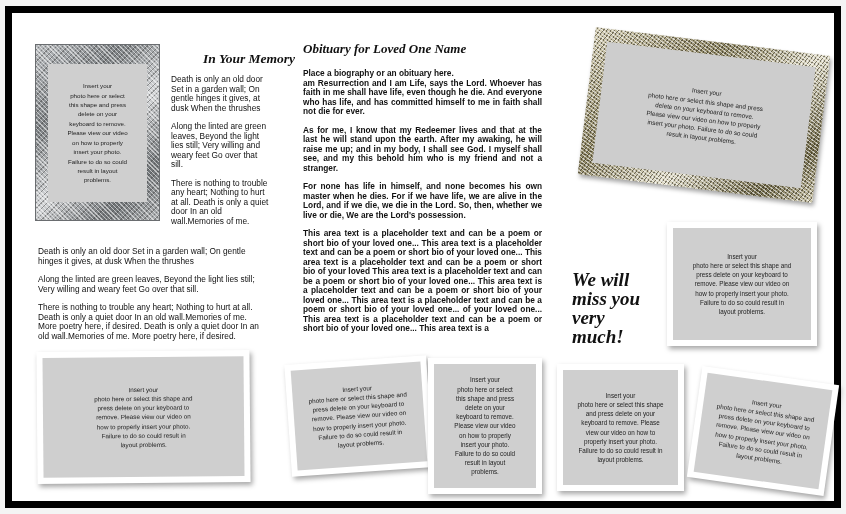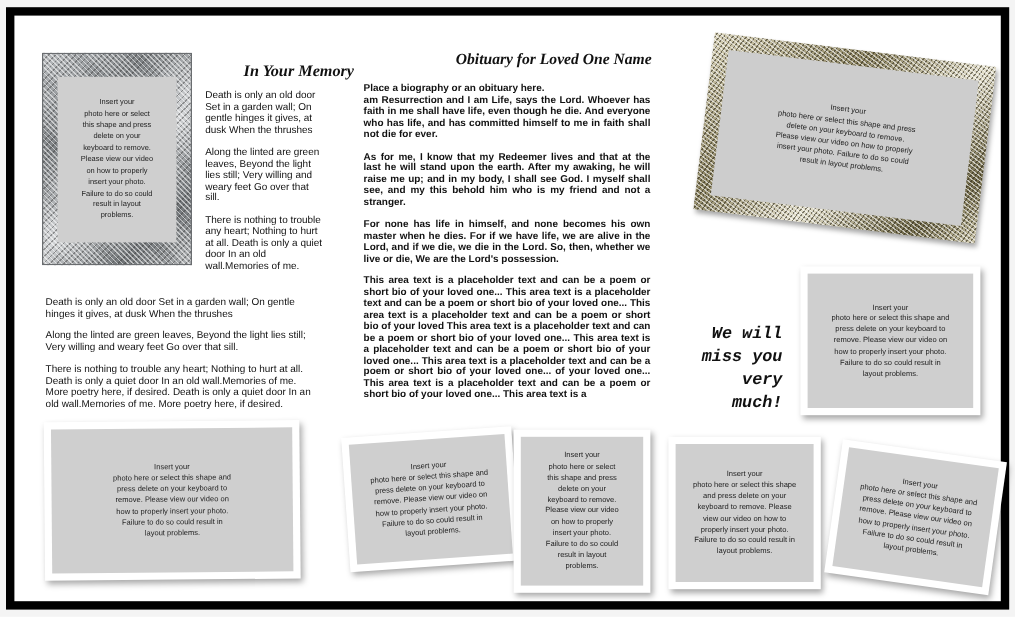--- a/index.html
+++ b/index.html
@@ -73,42 +73,42 @@
   <p>Along the linted are green leaves, Beyond the light lies still; Very willing and weary feet Go over that sill.</p>
   <p>There is nothing to trouble any heart; Nothing to hurt at all. Death is only a quiet door In an old wall.Memories of me.</p>
 </div>
 
 <div class="abs body-text" style="left:38px; top:247px; width:230px; font-size:8.3px; line-height:9.5px;">
   <p>Death is only an old door Set in a garden wall; On gentle hinges it gives, at dusk When the thrushes</p>
   <p>Along the linted are green leaves, Beyond the light lies still; Very willing and weary feet Go over that sill.</p>
   <p>There is nothing to trouble any heart; Nothing to hurt at all. Death is only a quiet door In an old wall.Memories of me. More poetry here, if desired. Death is only a quiet door In an old wall.Memories of me. More poetry here, if desired.</p>
 </div>
 
-<div class="abs heading" style="left:303px; top:41px; width:240px; text-align:right; font-size:13px;">Obituary for Loved One Name</div>
+<div class="abs heading" style="left:303px; top:41px; width:240px; text-align:left; font-size:13px;">Obituary for Loved One Name</div>
 
 <div class="abs body-text justify" style="left:303px; top:69px; width:239px; font-size:8.3px; line-height:9.5px;">
   <p style="white-space:pre-line;">Place a biography or an obituary here.
  am Resurrection and I am Life, says the Lord. Whoever has faith in me shall have life, even though he die. And everyone who has life, and has committed himself to me in faith shall not die for ever.</p>
   <p>As for me, I know that my Redeemer lives and that at the last he will stand upon the earth. After my awaking, he will raise me up; and in my body, I shall see God. I myself shall see, and my this behold him who is my friend and not a stranger.</p>
   <p>For none has life in himself, and none becomes his own master when he dies. For if we have life, we are alive in the Lord, and if we die, we die in the Lord. So, then, whether we live or die, We are the Lord's possession.</p>
   <p>This area text is a placeholder text and can be a poem or short bio of your loved one... This area text is a placeholder text and can be a poem or short bio of your loved one... This area text is a placeholder text and can be a poem or short bio of your loved This area text is a placeholder text and can be a poem or short bio of your loved one... This area text is a placeholder text and can be a poem or short bio of your loved one... This area text is a placeholder text and can be a poem or short bio of your loved one... of your loved one... This area text is a placeholder text and can be a poem or short bio of your loved one... This area text is a</p>
 </div>
 
 <div class="abs ornate-gold" style="left:586px; top:41px; width:236px; height:148px; transform:rotate(7deg);">
   <div class="photo-inner" style="left:13px; top:13px; right:13px; bottom:13px; background:#cdcdcd;">
     <span class="ph-text">Insert your
 photo here or select this shape and press
 delete on your keyboard to remove.
 Please view our video on how to properly
 insert your photo.  Failure to do so could
 result in layout problems.</span>
   </div>
 </div>
 
-<div class="abs heading" style="left:572px; top:270px; width:80px; text-align:right; font-size:14px; line-height:19px;font-family:Liberation Mono, monospace;">We will miss you very much!</div>
+<div class="abs heading" style="left:572px; top:270px; width:80px; text-align:left; font-size:19px; line-height:19px;">We will miss you very much!</div>
 
 <div class="polaroid" style="left:667px; top:222px; width:150px; height:124px;">
   <div class="photo-inner">
     <span class="ph-text">Insert your
 photo here or select this shape and
 press delete on your keyboard to
 remove.  Please view our video on
 how to properly insert your photo.
 Failure to do so could result in
 layout problems.</span>

